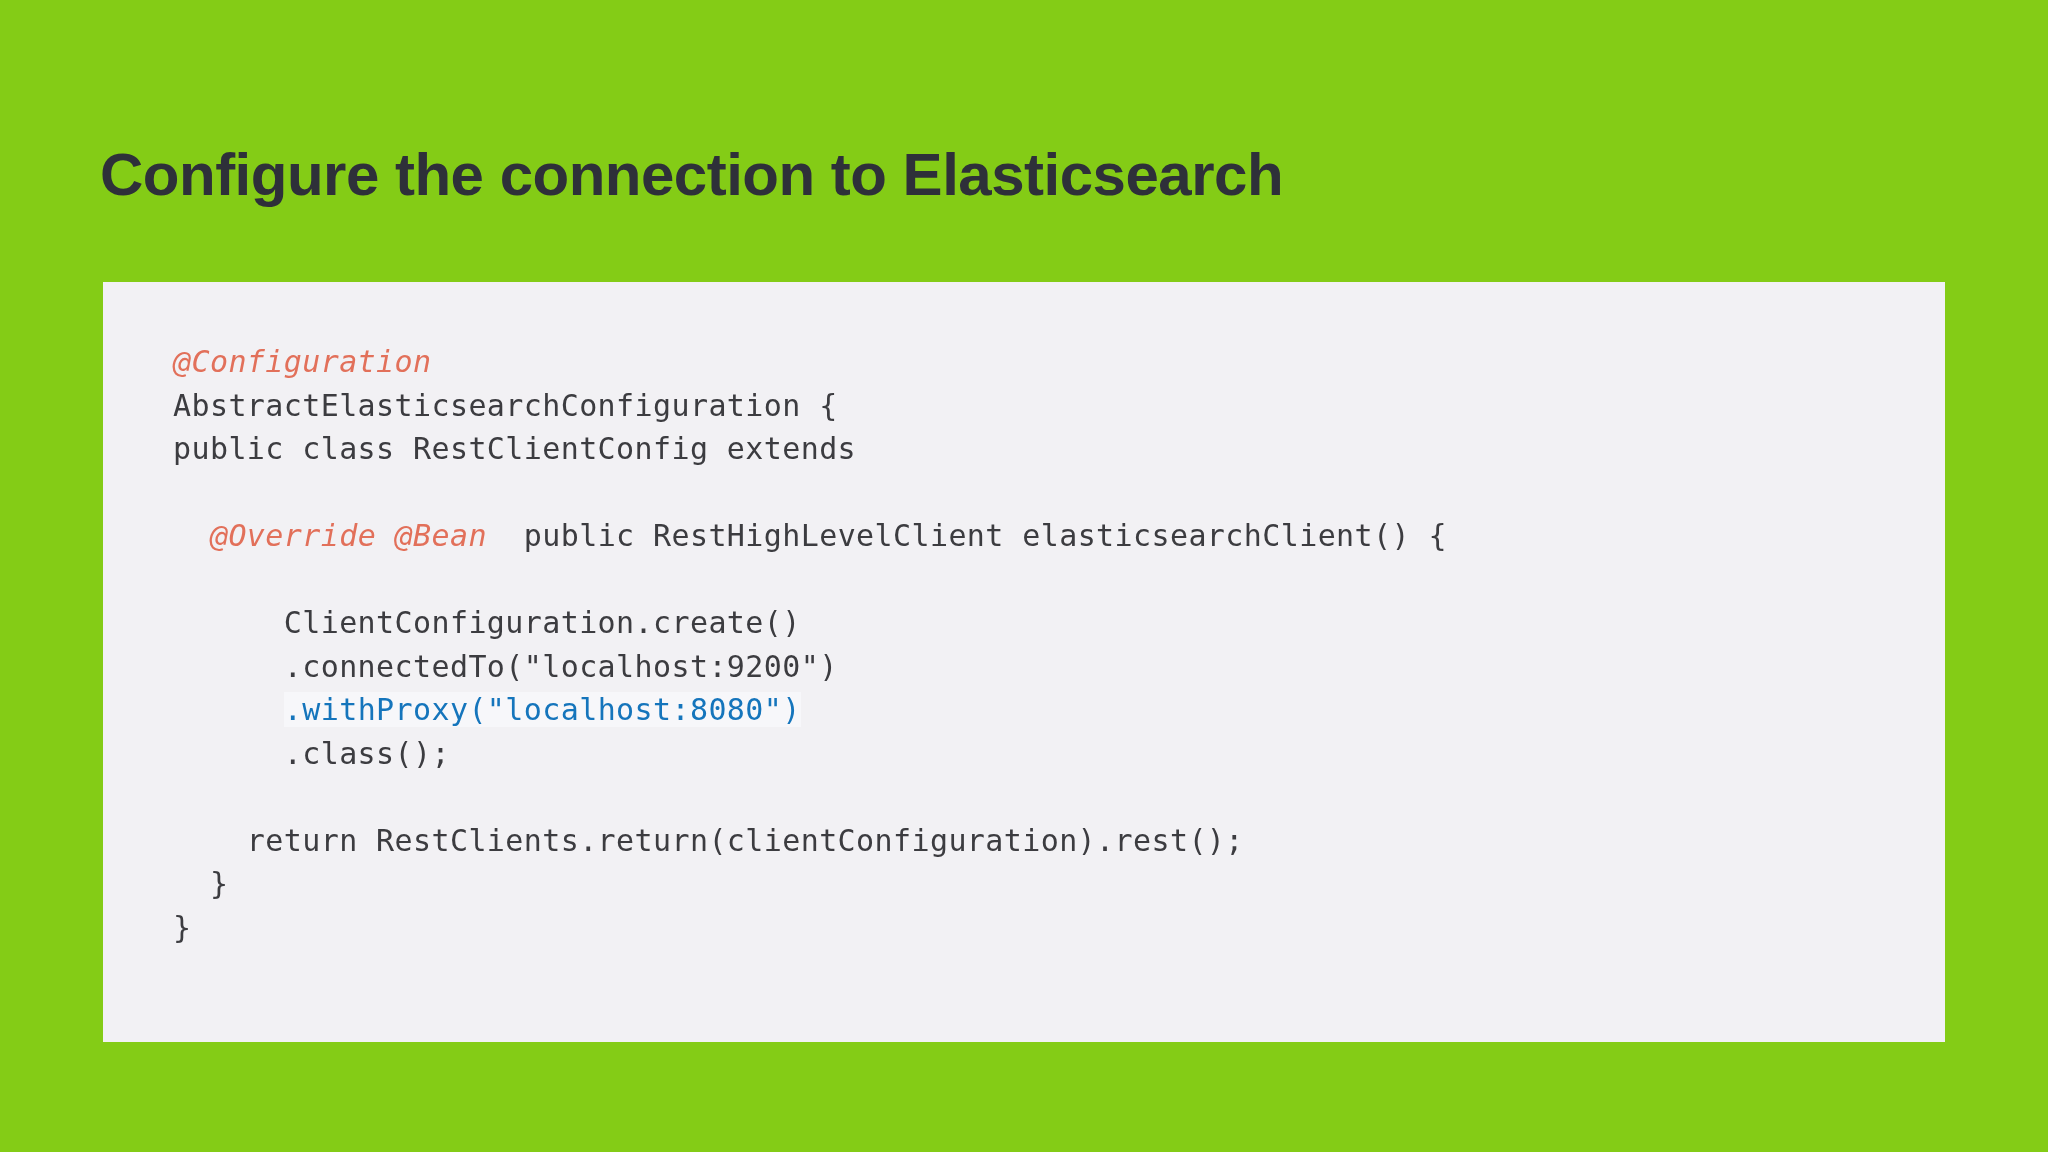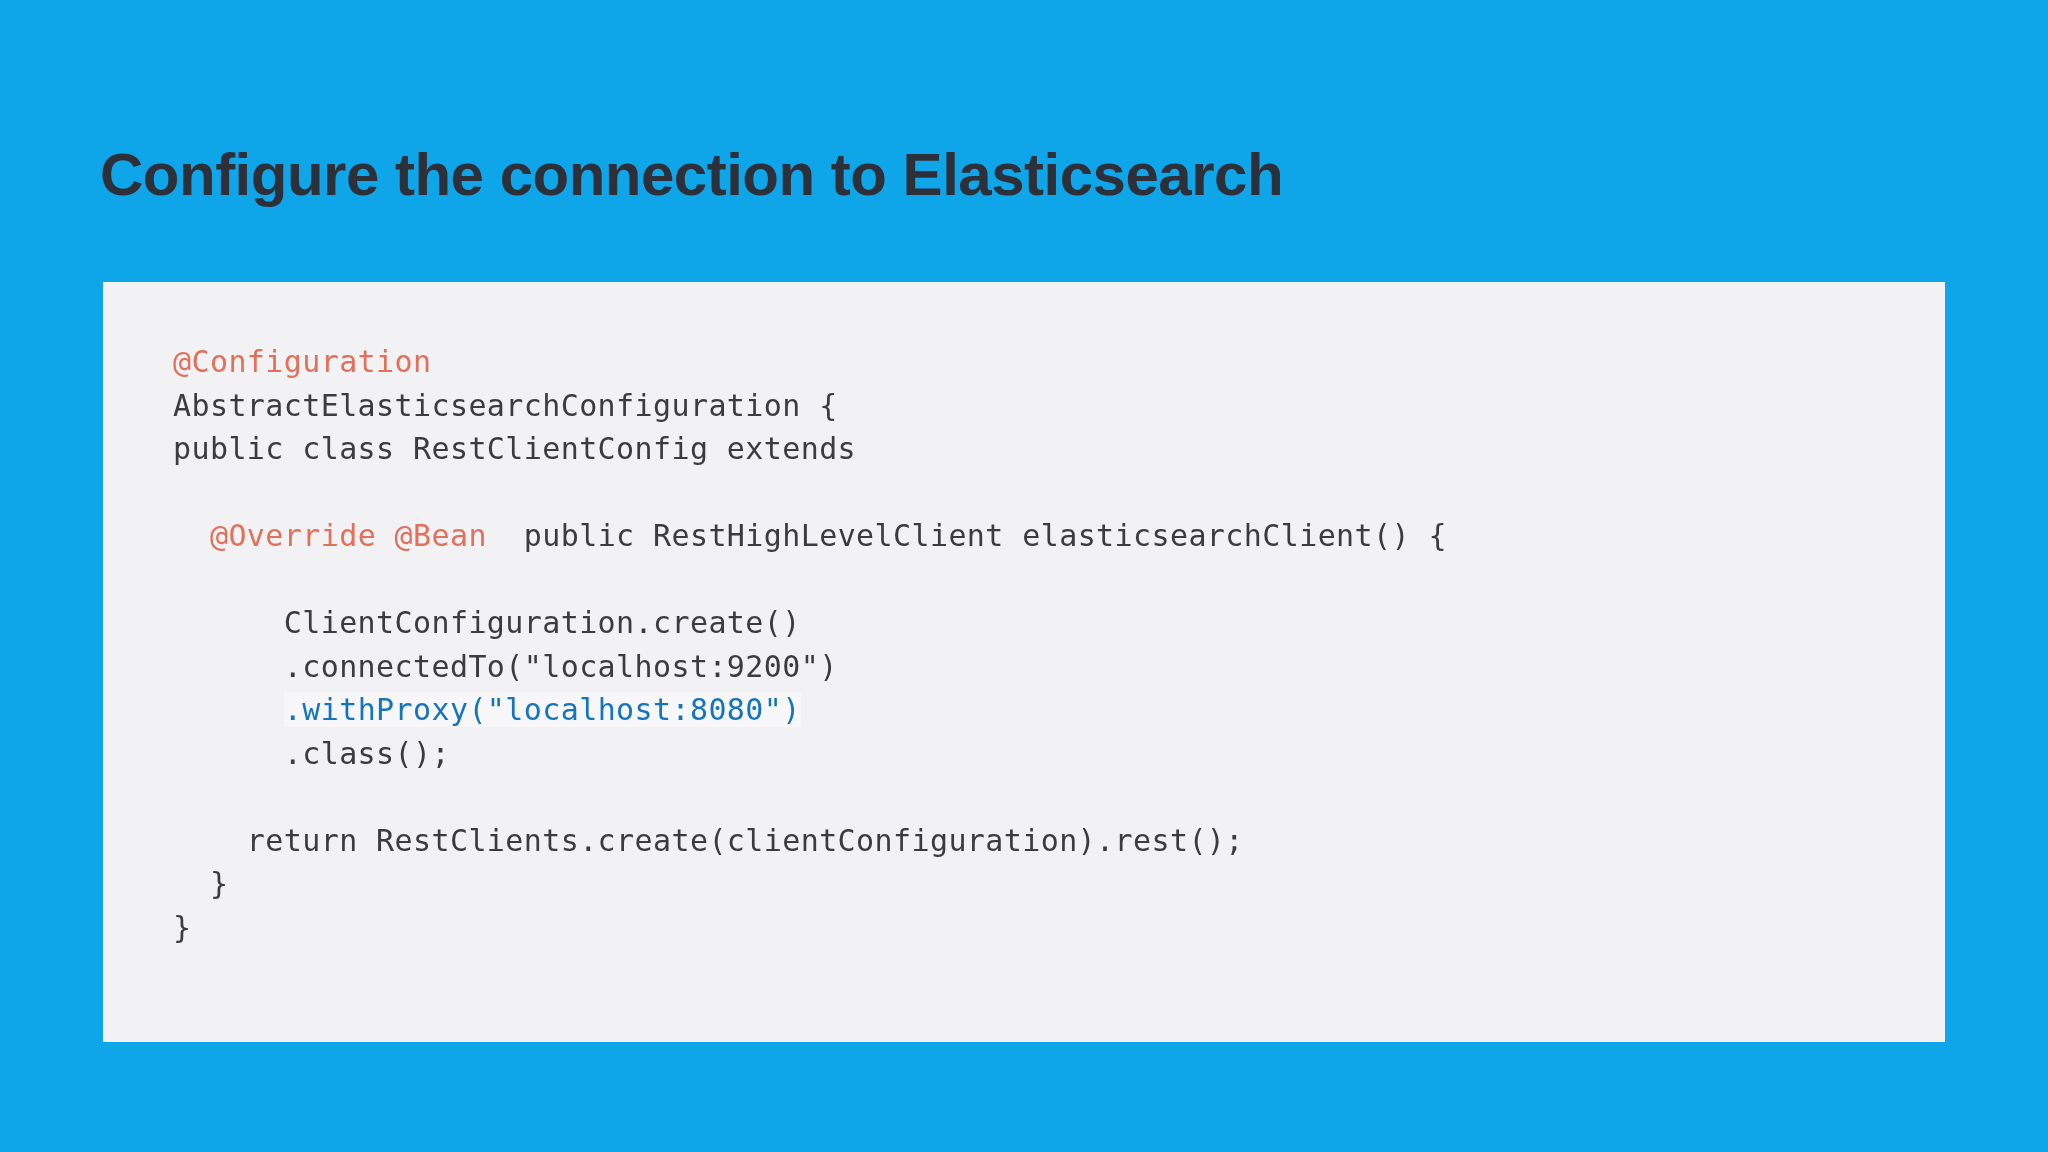--- a/index.html
+++ b/index.html
@@ -11,21 +11,21 @@
     height: 1152px;
     background: #ffffff;
     font-family: "Liberation Sans", sans-serif;
     overflow: hidden;
     position: relative;
   }
 
   .slide {
     position: absolute;
     inset: 0;
-    background: #0ea5e9;
+    background: #84cc16;
   }
 
   .slide-title {
     position: absolute;
     left: 100px;
     top: 100px;
     font-family: "Liberation Sans", sans-serif;
     font-size: 60px;
     font-weight: bold;
     letter-spacing: -0.5px;
@@ -57,20 +57,21 @@
   }
 
   .code-line {
     display: block;
     min-height: 43.5px;
     white-space: pre;
   }
 
   .tok-annotation {
     color: #e2705a;
+    font-style: italic;
   }
 
   .tok-highlight {
     color: #1575bc;
     background: #f7f7fa;
   }
 
   .tok-plain {
     color: #3c3c40;
   }
@@ -92,19 +93,19 @@
 </span><span class="code-line"><span class="tok-plain">AbstractElasticsearchConfiguration {</span>
 </span><span class="code-line"><span class="tok-plain">public class RestClientConfig extends</span>
 </span><span class="blank-line">
 </span><span class="code-line"><span class="tok-plain">  </span><span class="tok-annotation">@Override @Bean</span><span class="tok-plain">  public RestHighLevelClient elasticsearchClient() {</span>
 </span><span class="blank-line">
 </span><span class="code-line"><span class="tok-plain">      ClientConfiguration.create()</span>
 </span><span class="code-line"><span class="tok-plain">      .connectedTo("localhost:9200")</span>
 </span><span class="code-line"><span class="tok-plain">      </span><span class="tok-highlight">.withProxy("localhost:8080")</span>
 </span><span class="code-line"><span class="tok-plain">      .class();</span>
 </span><span class="blank-line">
-</span><span class="code-line"><span class="tok-plain">    return RestClients.create(clientConfiguration).rest();</span>
+</span><span class="code-line"><span class="tok-plain">    return RestClients.return(clientConfiguration).rest();</span>
 </span><span class="code-line"><span class="tok-plain">  }</span>
 </span><span class="code-line"><span class="tok-plain">}</span>
 </span></pre>
   </div>
 
 </div>
 
 </body></html>

